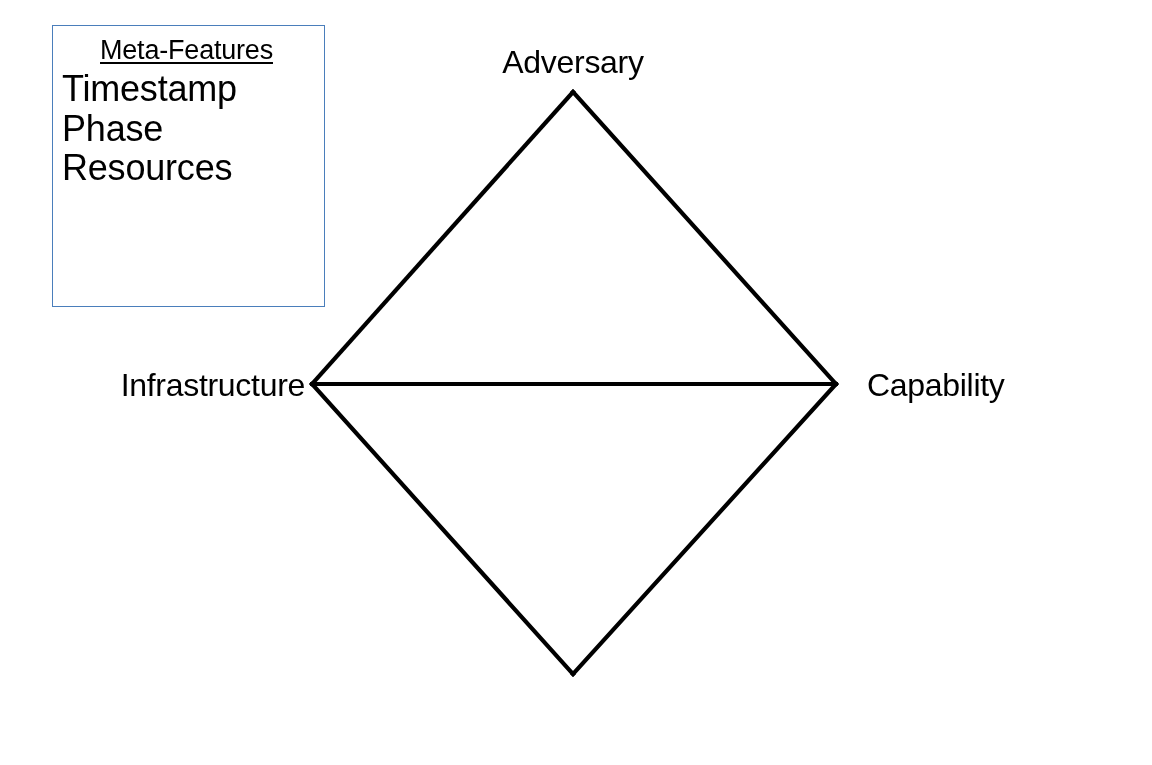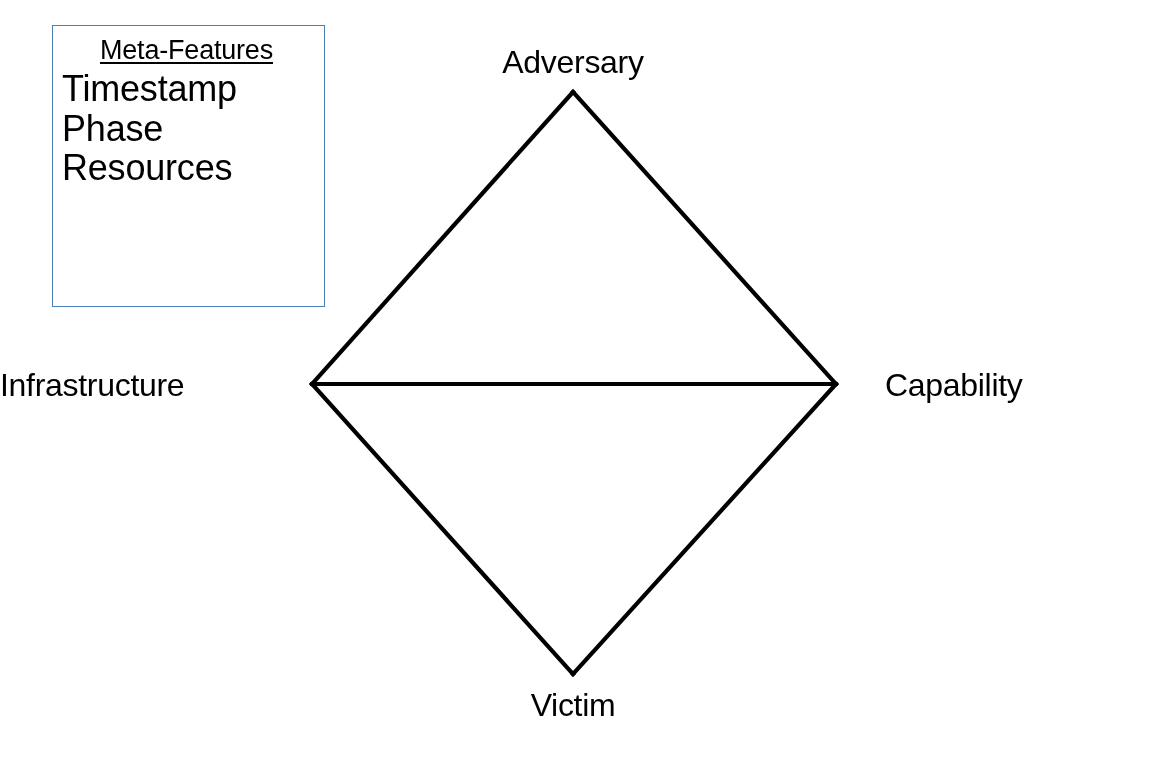--- a/index.html
+++ b/index.html
@@ -83,23 +83,24 @@
     left: 0;
     top: 685px;
     width: 1146px;
     text-align: center;
     padding-right: 2px;
   }
   .label-infrastructure {
     left: 0;
     top: 365px;
     width: 305px;
+    text-align: right;
   }
   .label-capability {
-    left: 885px;
+    left: 867px;
     top: 365px;
     text-align: left;
   }
 </style>
 </head>
 <body>
 
 <div id="canvas">
 
   <div class="meta-box">
@@ -120,15 +121,14 @@
       <line x1="312" y1="384" x2="836" y2="384" stroke-width="4"></line>
     </g>
   </svg>
 
   <div class="vertex-label label-adversary">Adversary</div>
 
   <div class="vertex-label label-infrastructure">Infrastructure</div>
 
   <div class="vertex-label label-capability">Capability</div>
 
-  <div class="vertex-label label-victim">Victim</div>
 
 </div>
 
 </body></html>

